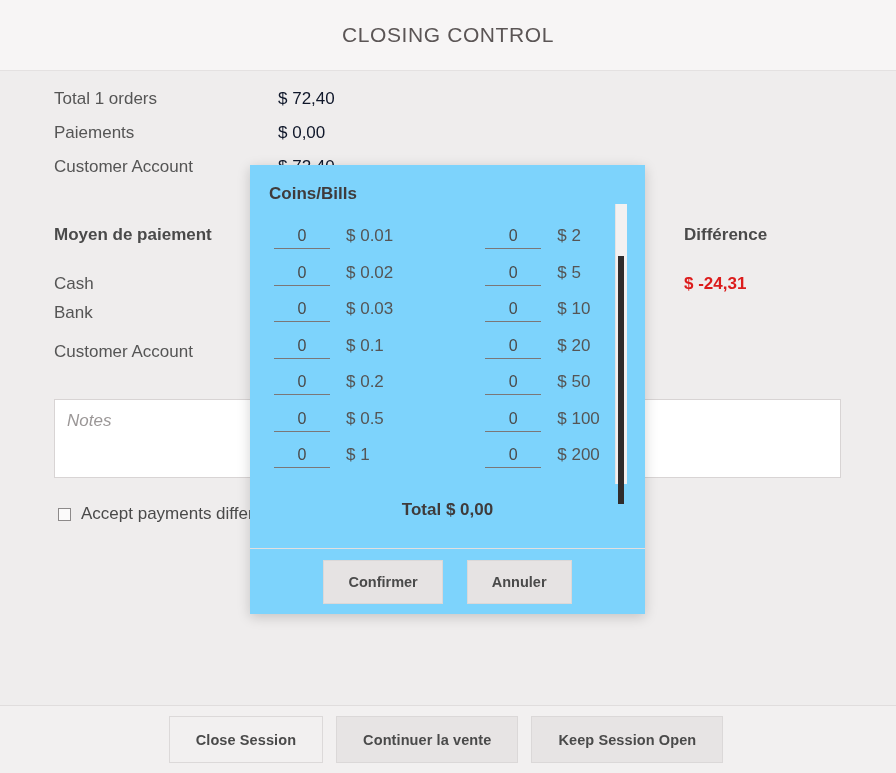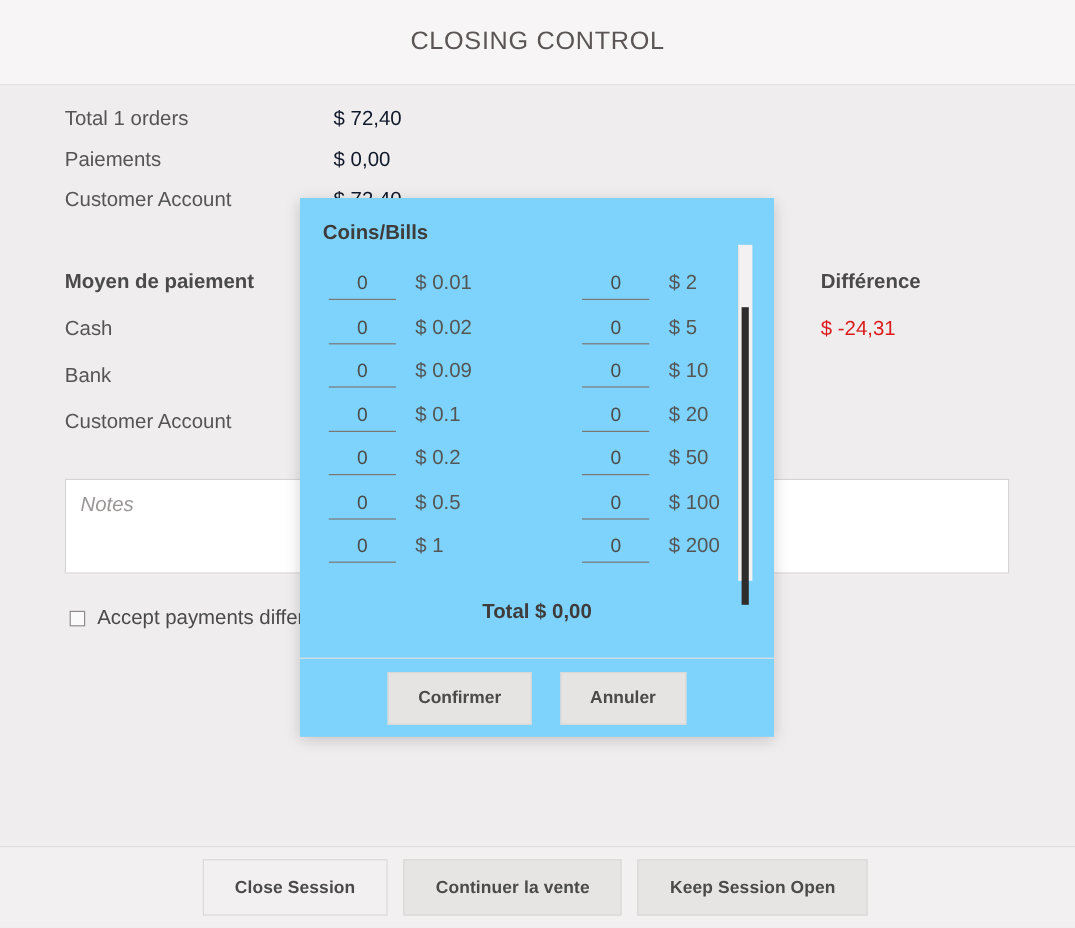--- a/index.html
+++ b/index.html
@@ -79,22 +79,23 @@
     font-weight: bold;
     color: #4a4a4a;
   }
   .pay-diff-header {
     font-size: 17px;
     font-weight: bold;
     color: #4a4a4a;
   }
   .pay-diff-value {
     font-size: 17px;
-    font-weight: normal;
+    font-weight: bold;
     color: #dc1c1c;
+    margin-top: 10px;
   }
   .sub-rows {
     border-left: 1px solid #b9b6b6;
     margin-left: 2px;
     padding-left: 14px;
   }
   .sub-rows .pay-name {
     color: #5c5757;
   }
 
@@ -337,21 +338,21 @@
         <div class="coin-row">
           <input class="coin-input" value="0" style="">
           <span class="coin-denom">$ 0.01</span>
         </div>
         <div class="coin-row">
           <input class="coin-input" value="0" style="">
           <span class="coin-denom">$ 0.02</span>
         </div>
         <div class="coin-row">
           <input class="coin-input" value="0" style="">
-          <span class="coin-denom">$ 0.09</span>
+          <span class="coin-denom">$ 0.03</span>
         </div>
         <div class="coin-row">
           <input class="coin-input" value="0" style="">
           <span class="coin-denom">$ 0.1</span>
         </div>
         <div class="coin-row">
           <input class="coin-input" value="0" style="">
           <span class="coin-denom">$ 0.2</span>
         </div>
         <div class="coin-row">

